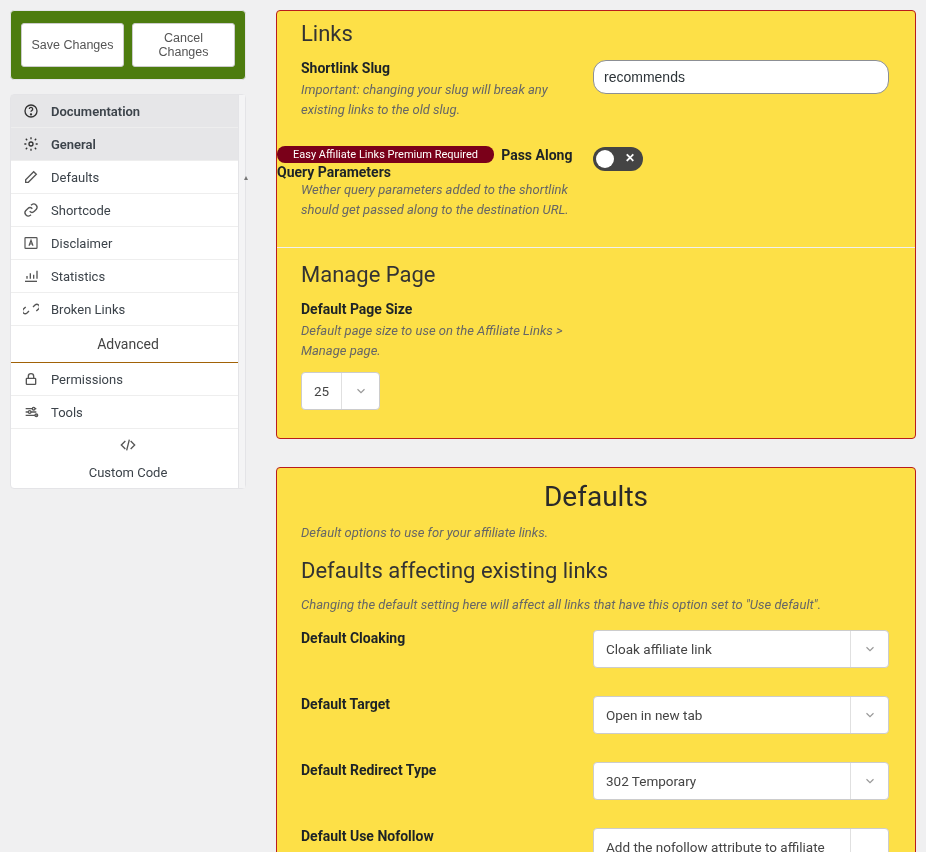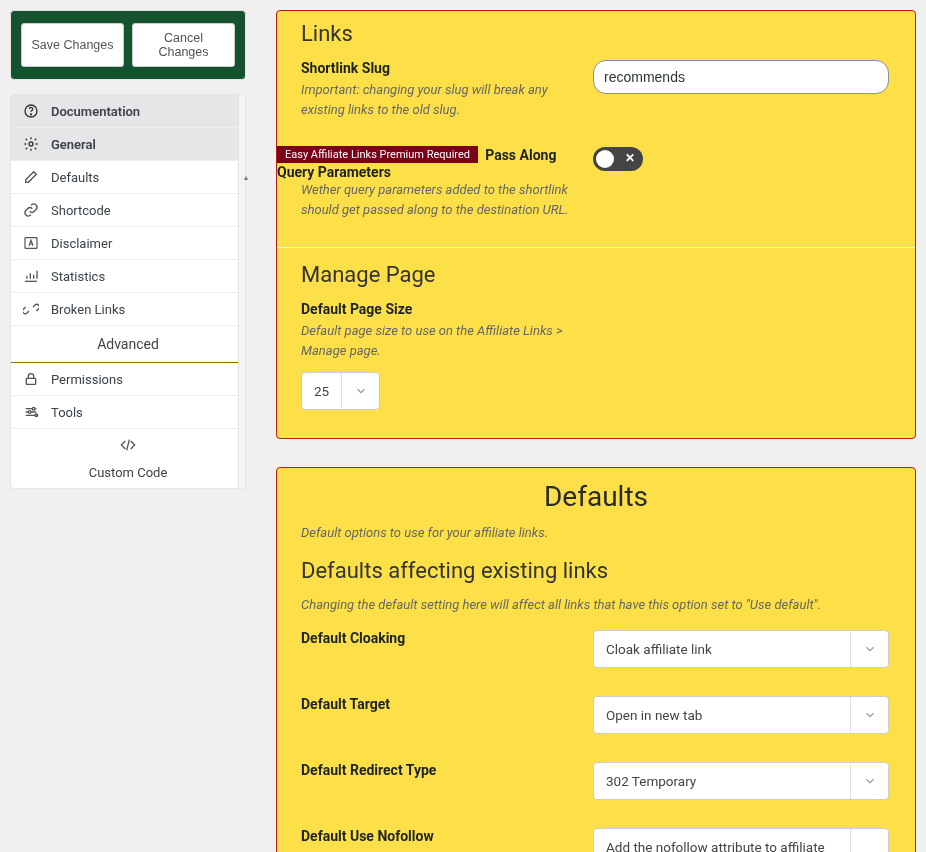--- a/index.html
+++ b/index.html
@@ -15,21 +15,21 @@
     min-height: 100vh;
   }
   .sidebar {
     width: 256px;
     padding: 10px;
   }
   .btn-row {
     display: flex;
     gap: 8px;
     margin-bottom: 14px;
-    background: #14532d;
+    background: #4d7c0f;
     border: 1px solid #e4e4e7;
     border-radius: 4px;
     padding: 12px 10px;
   }
   .btn {
     flex: 1;
     padding: 7px 8px;
     background: #fff;
     border: 1px solid #ccc;
     border-radius: 3px;
@@ -208,25 +208,26 @@
     top: 4px;
     color: #fff;
     font-size: 12px;
     font-weight: bold;
   }
   .badge {
     display: inline-block;
     background: #7a0019;
     color: #fff;
     font-size: 11px;
-    padding: 2px 8px;
+    padding: 2px 16px;
     margin-right: 4px;
     vertical-align: top;
     position: relative;
     top: -1px;
+    border-radius: 8px;
   }
   .premium-label-wrap .field-label {
     display: inline;
   }
   hr.sep {
     border: none;
     border-top: 1px solid #f0f0f0;
     margin: 8px -24px 14px -24px;
   }
   svg { display: block; }

